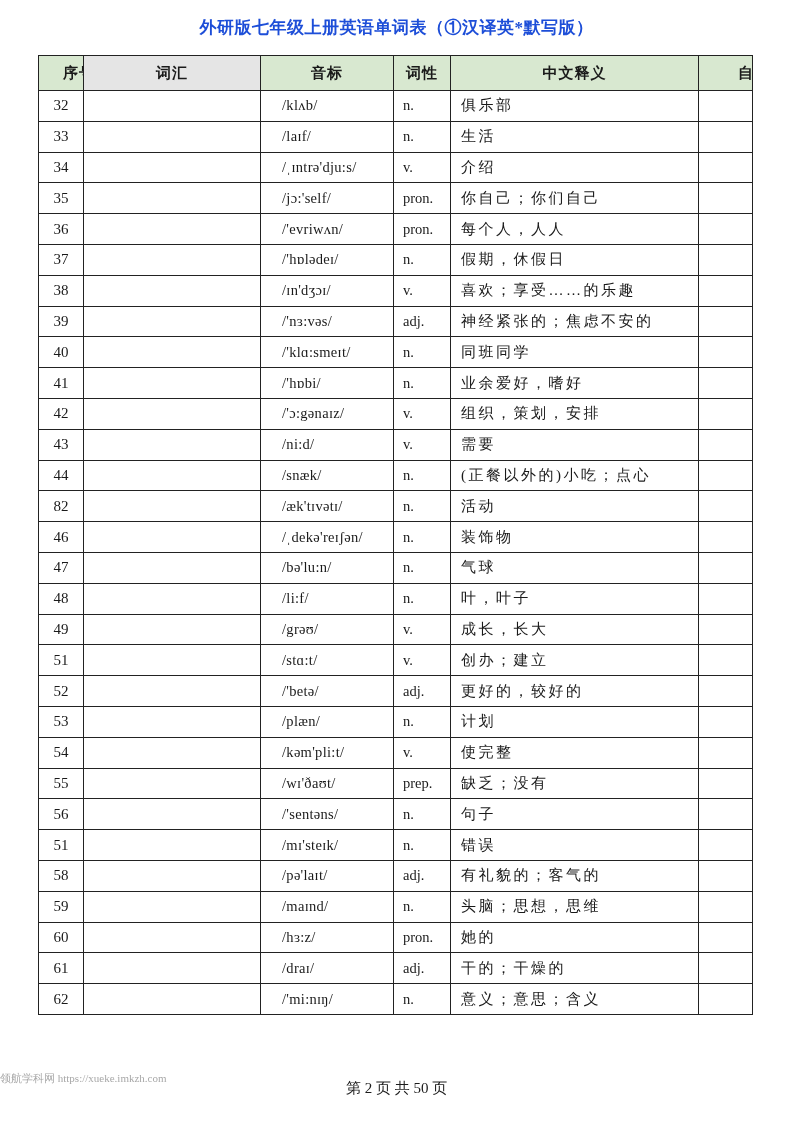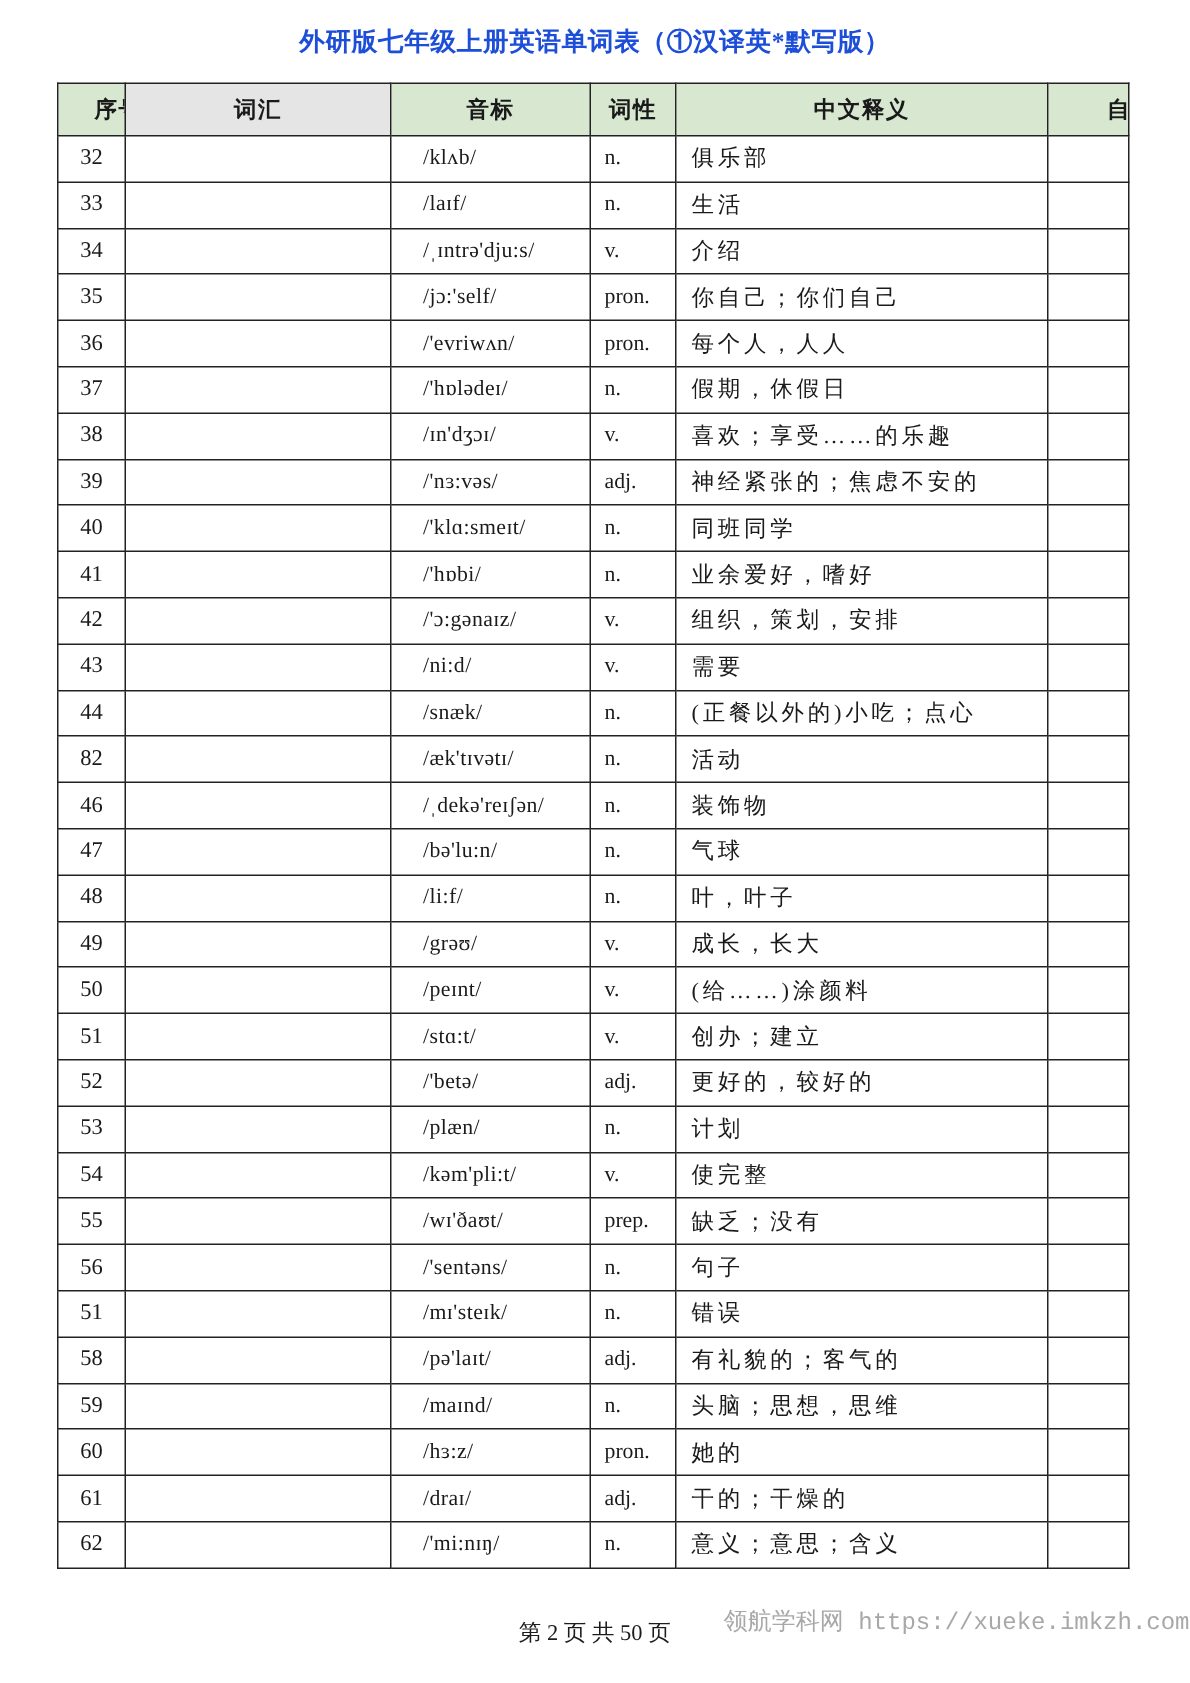--- a/index.html
+++ b/index.html
@@ -49,23 +49,23 @@
   .vocab td { height: 30.8px; font-size: 14.5px; vertical-align: middle; }
   td.c-no   { text-align: center; font-size: 15px; }
   td.c-ph   { padding-left: 21px; letter-spacing: 0.3px; }
   td.c-pos  { padding-left: 9px; }
   td.c-mean { padding-left: 10px; font-size: 15px; letter-spacing: 2.5px; }
   .footer-watermark {
     position: absolute;
     top: 1071px;
     left: 0;
     width: 100%;
-    text-align: right;
-    font-family: Liberation Mono, monospace;
-    font-size: 16px;
+    text-align: left;
+    font-family: Liberation Serif, serif;
+    font-size: 11px;
     color: #a8a8a8;
     z-index: 1;
   }
   .footer-page {
     position: absolute;
     top: 1079px;
     left: 0;
     width: 100%;
     text-align: center;
     font-family: "Liberation Serif", "DejaVu Serif", serif;
@@ -239,28 +239,20 @@
         </tr>
         <tr>
           <td class="c-no">49</td>
           <td class="c-word"></td>
           <td class="c-ph">/grəʊ/</td>
           <td class="c-pos">v.</td>
           <td class="c-mean">成长，长大</td>
           <td class="c-test"></td>
         </tr>
         <tr>
-          <td class="c-no">50</td>
-          <td class="c-word"></td>
-          <td class="c-ph">/peɪnt/</td>
-          <td class="c-pos">v.</td>
-          <td class="c-mean">(给……)涂颜料</td>
-          <td class="c-test"></td>
-        </tr>
-        <tr>
           <td class="c-no">51</td>
           <td class="c-word"></td>
           <td class="c-ph">/stɑ:t/</td>
           <td class="c-pos">v.</td>
           <td class="c-mean">创办；建立</td>
           <td class="c-test"></td>
         </tr>
         <tr>
           <td class="c-no">52</td>
           <td class="c-word"></td>

